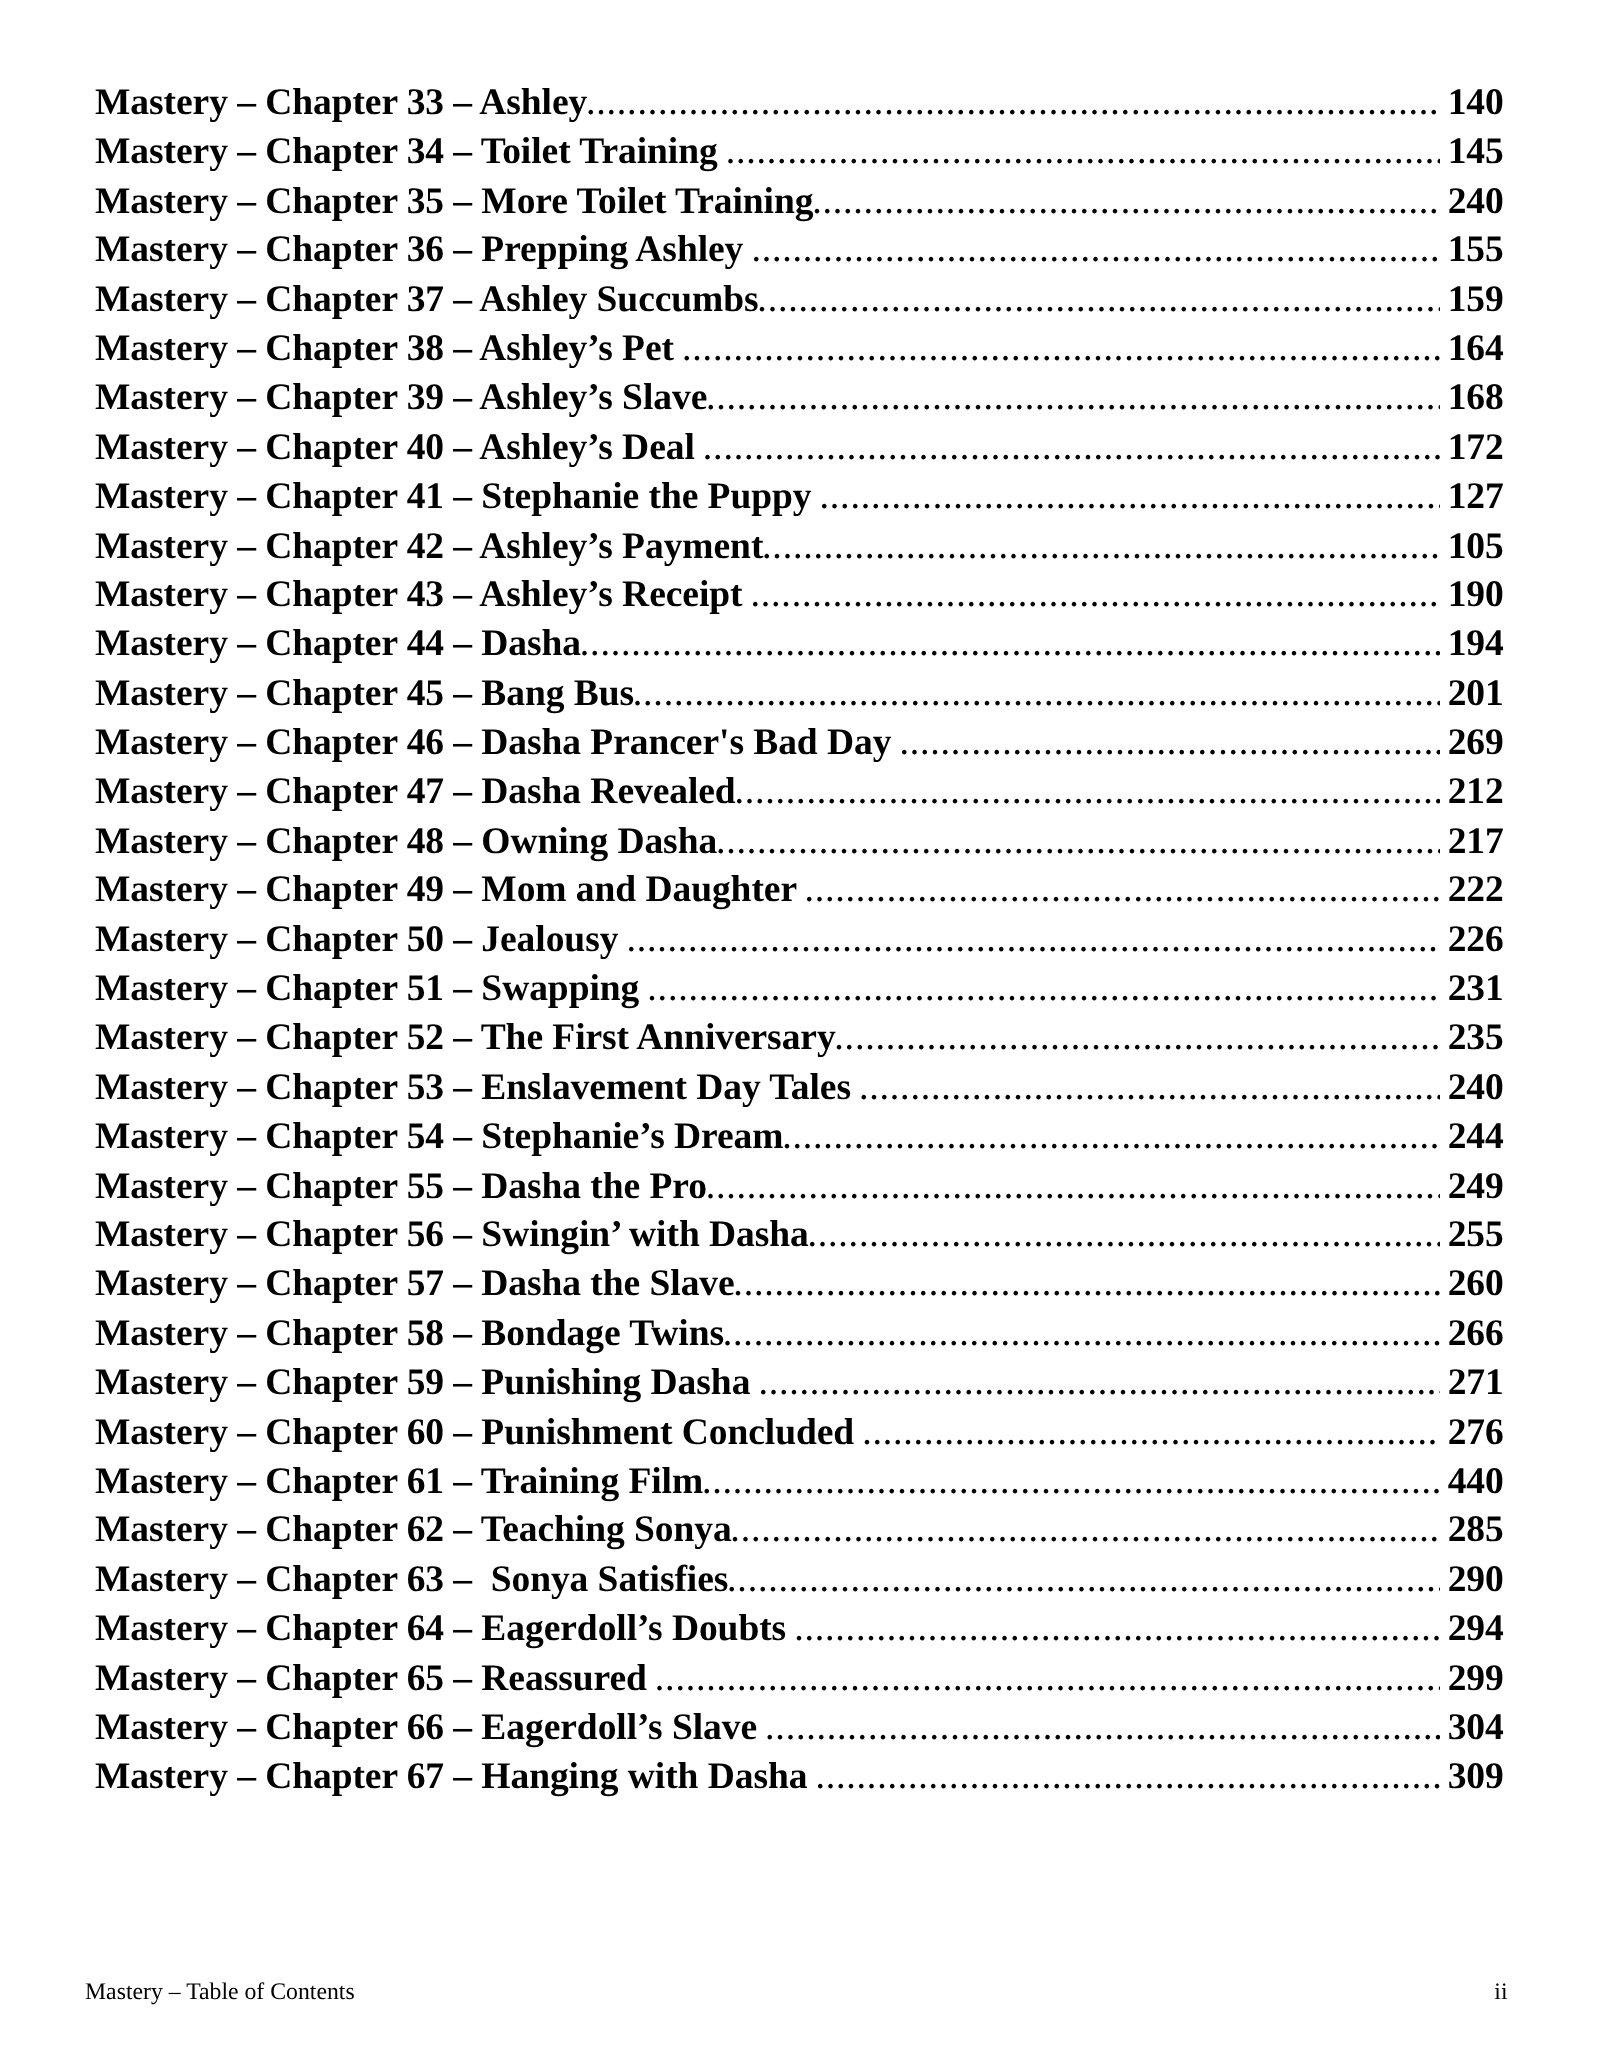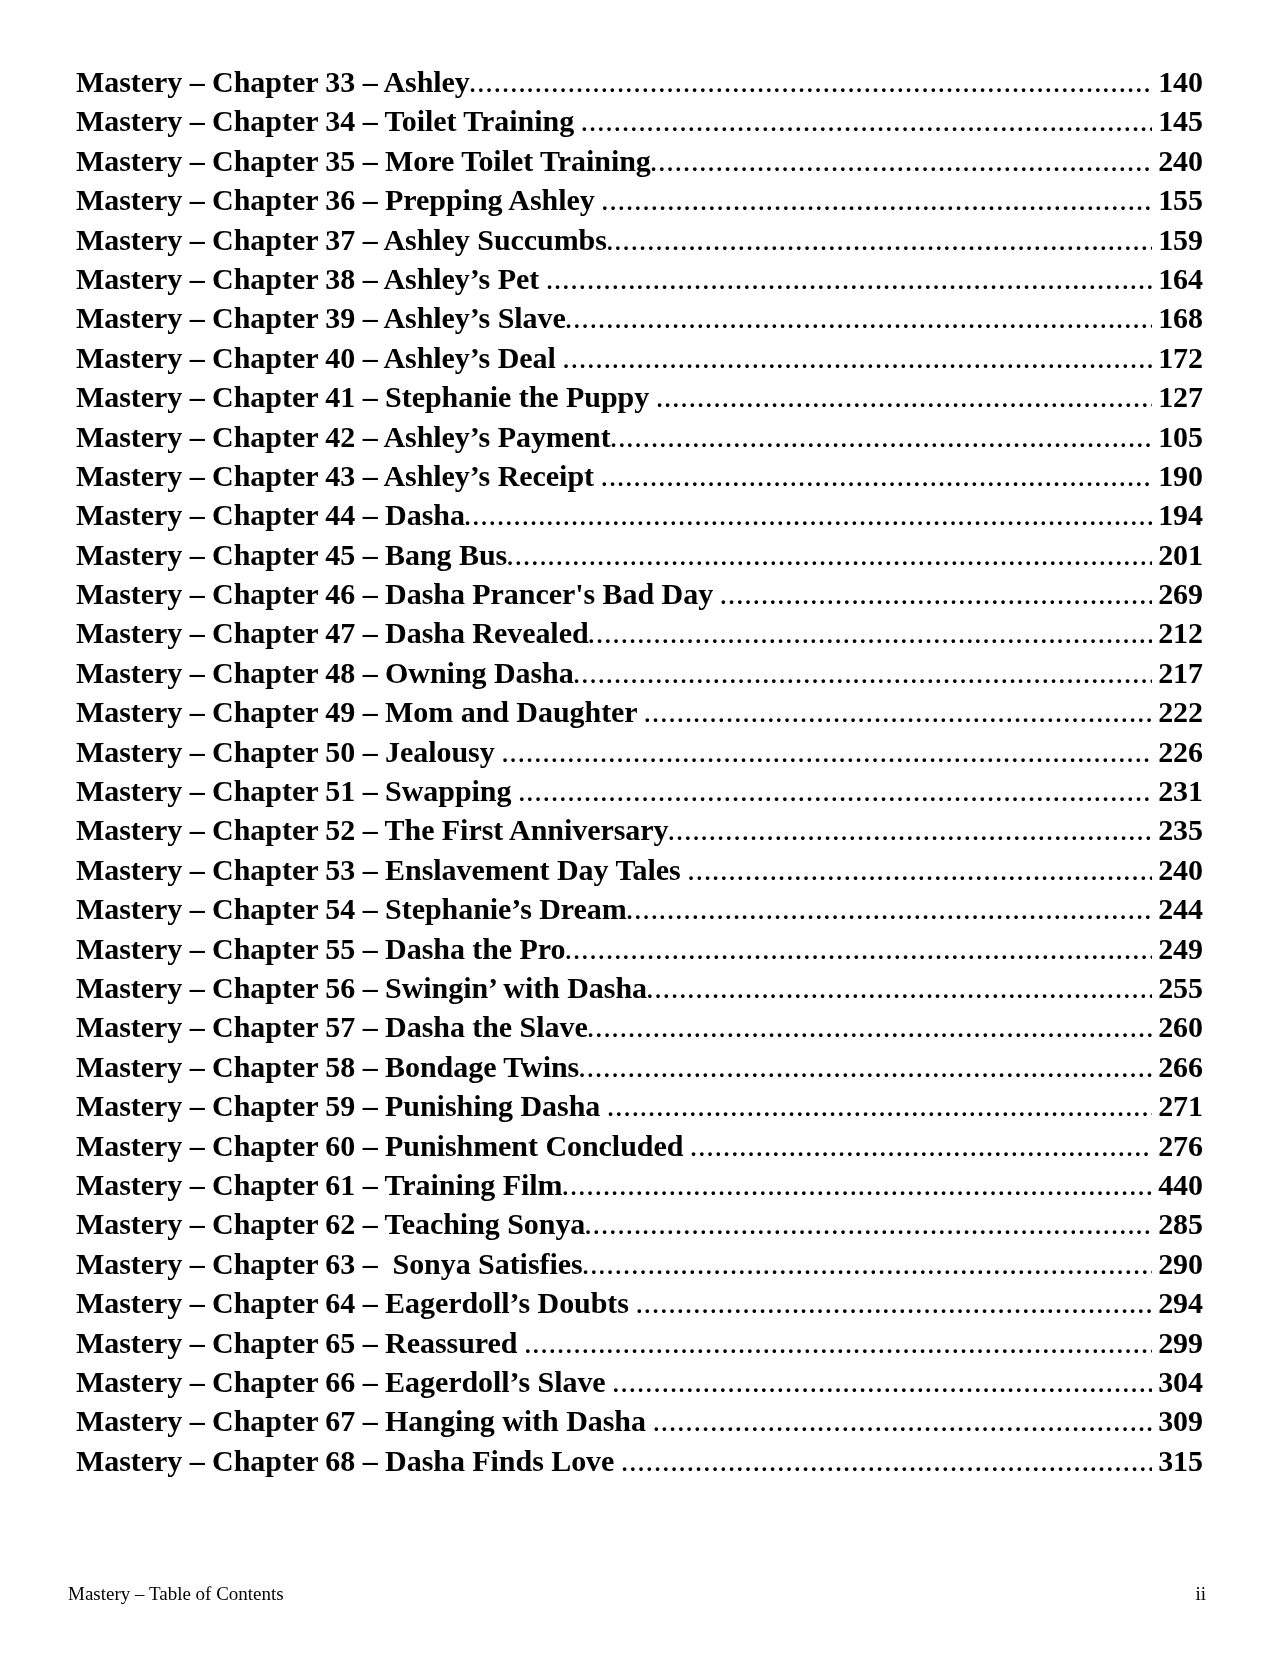--- a/index.html
+++ b/index.html
@@ -267,25 +267,20 @@
       <div class="toc-entry">
         <span class="toc-title">Mastery – Chapter 66 – Eagerdoll’s Slave </span>
         <span class="toc-leader"></span>
         <span class="toc-page">304</span>
       </div>
       <div class="toc-entry">
         <span class="toc-title">Mastery – Chapter 67 – Hanging with Dasha </span>
         <span class="toc-leader"></span>
         <span class="toc-page">309</span>
       </div>
-      <div class="toc-entry">
-        <span class="toc-title">Mastery – Chapter 68 – Dasha Finds Love </span>
-        <span class="toc-leader"></span>
-        <span class="toc-page">315</span>
-      </div>
     </div>
 
   <div class="footer">
     <span class="footer-left">Mastery – Table of Contents</span>
     <span class="footer-right">ii</span>
   </div>
 
 </div>
 
 </body></html>

